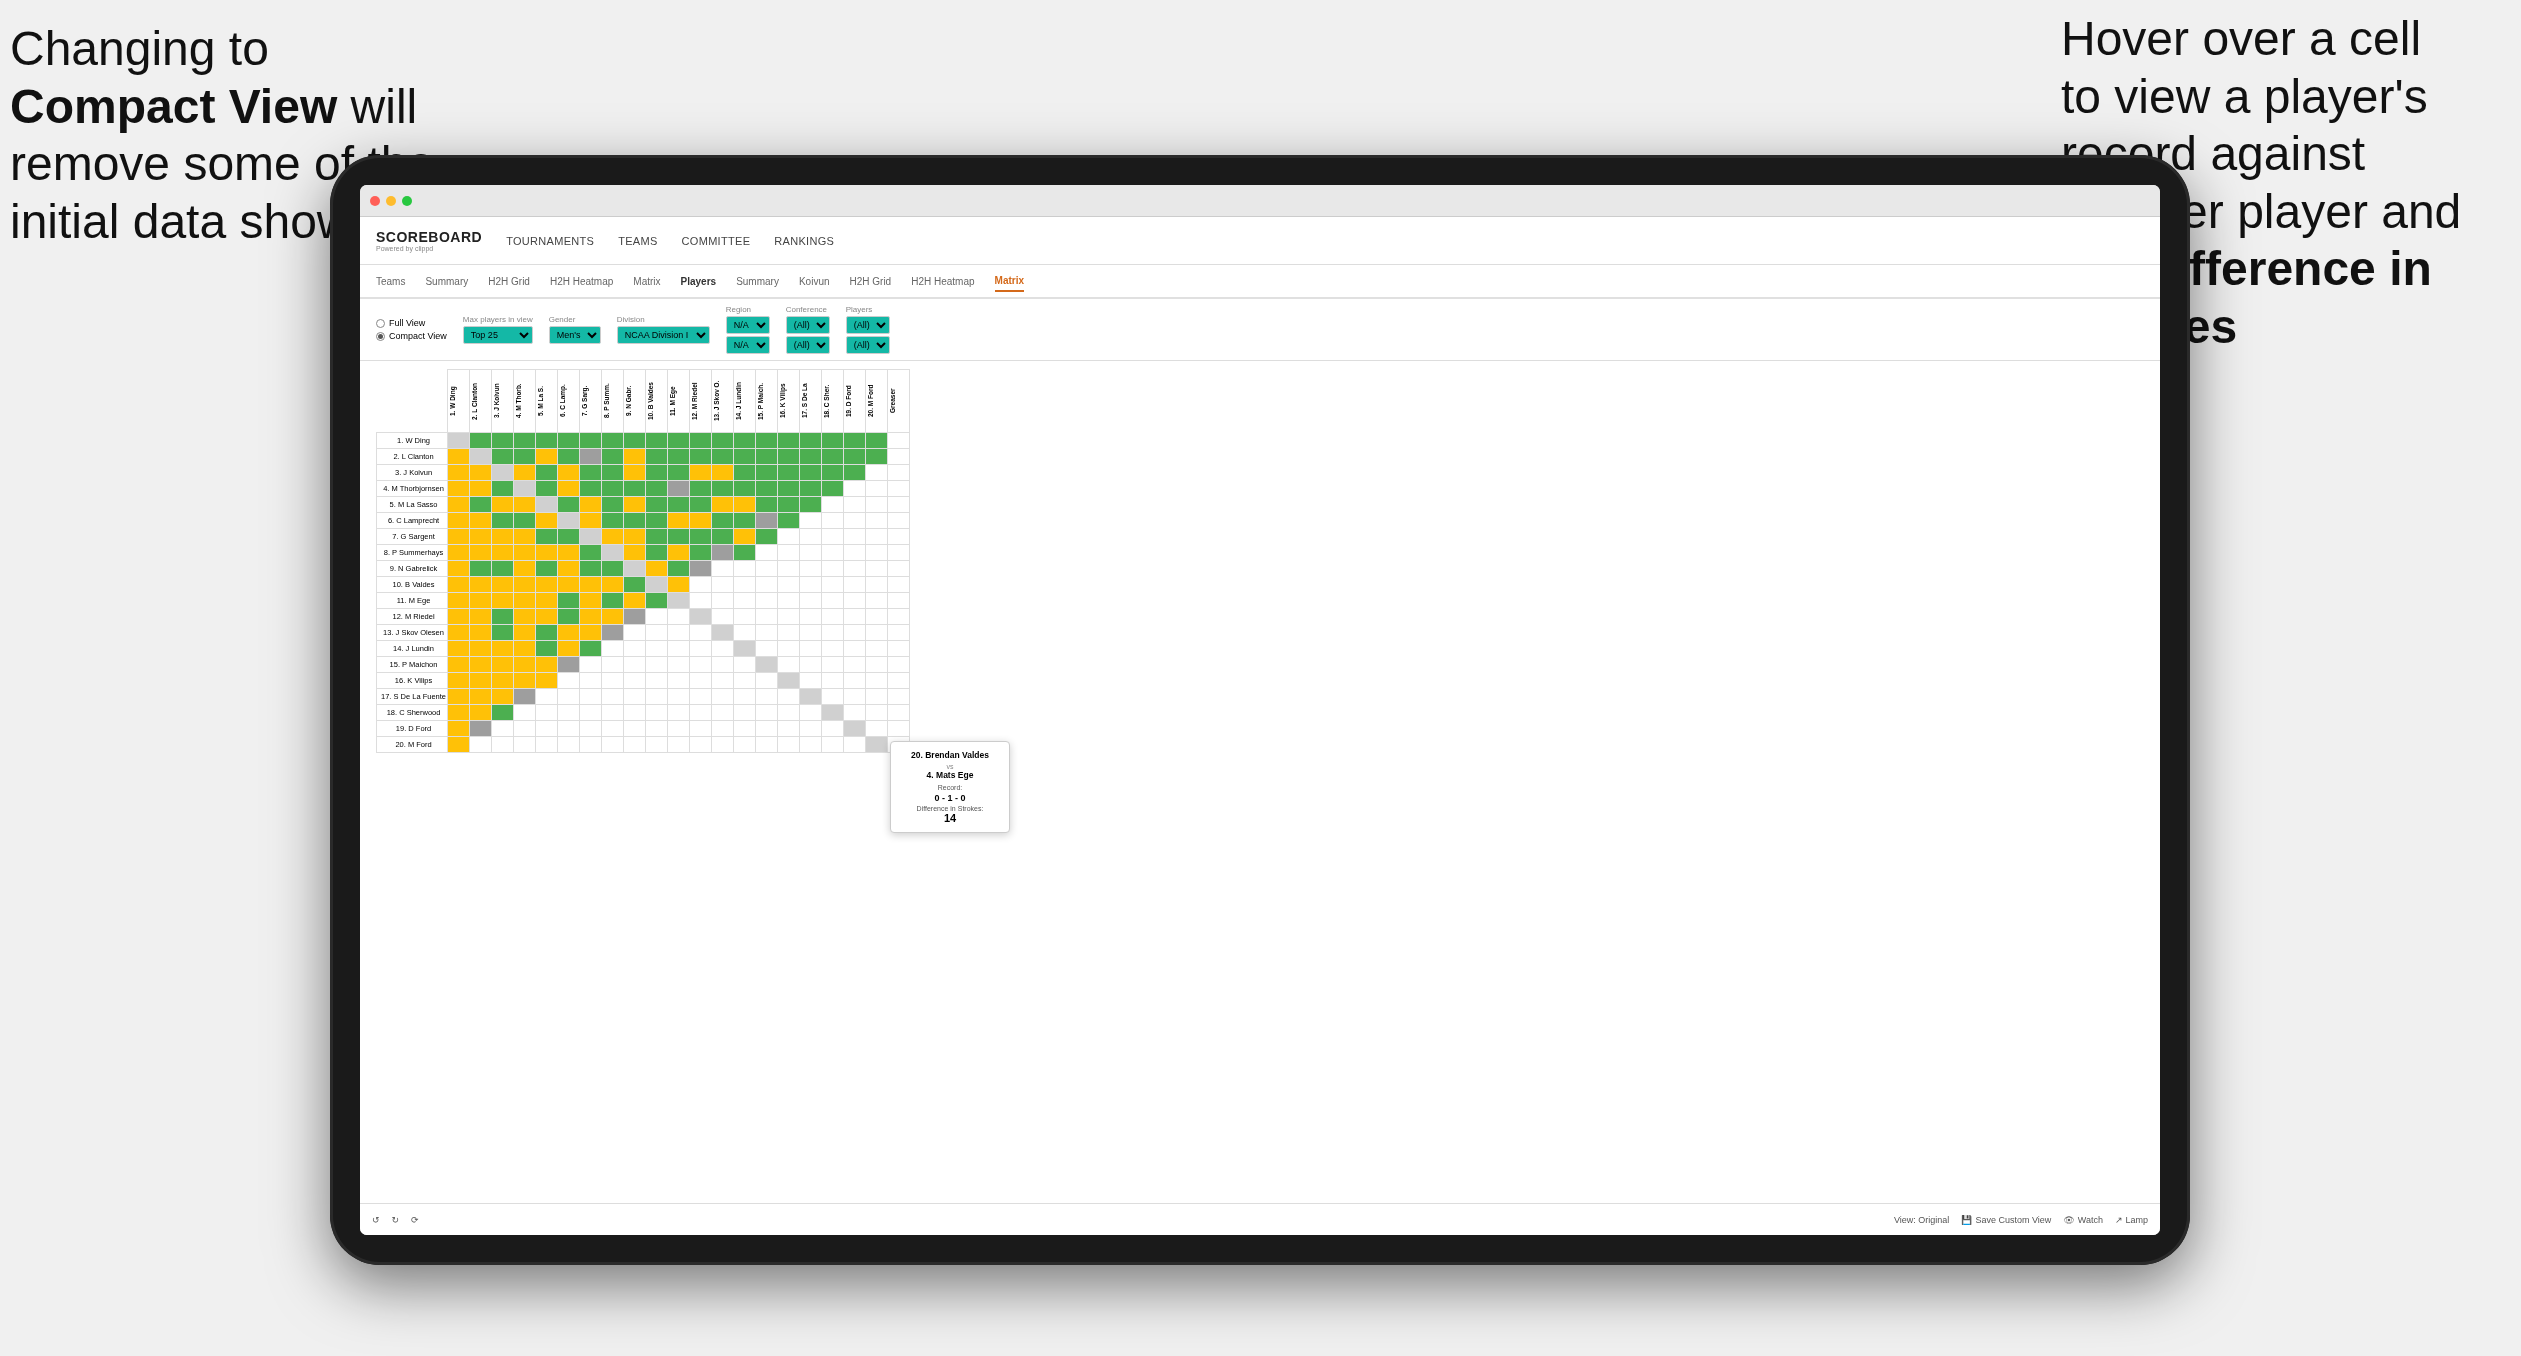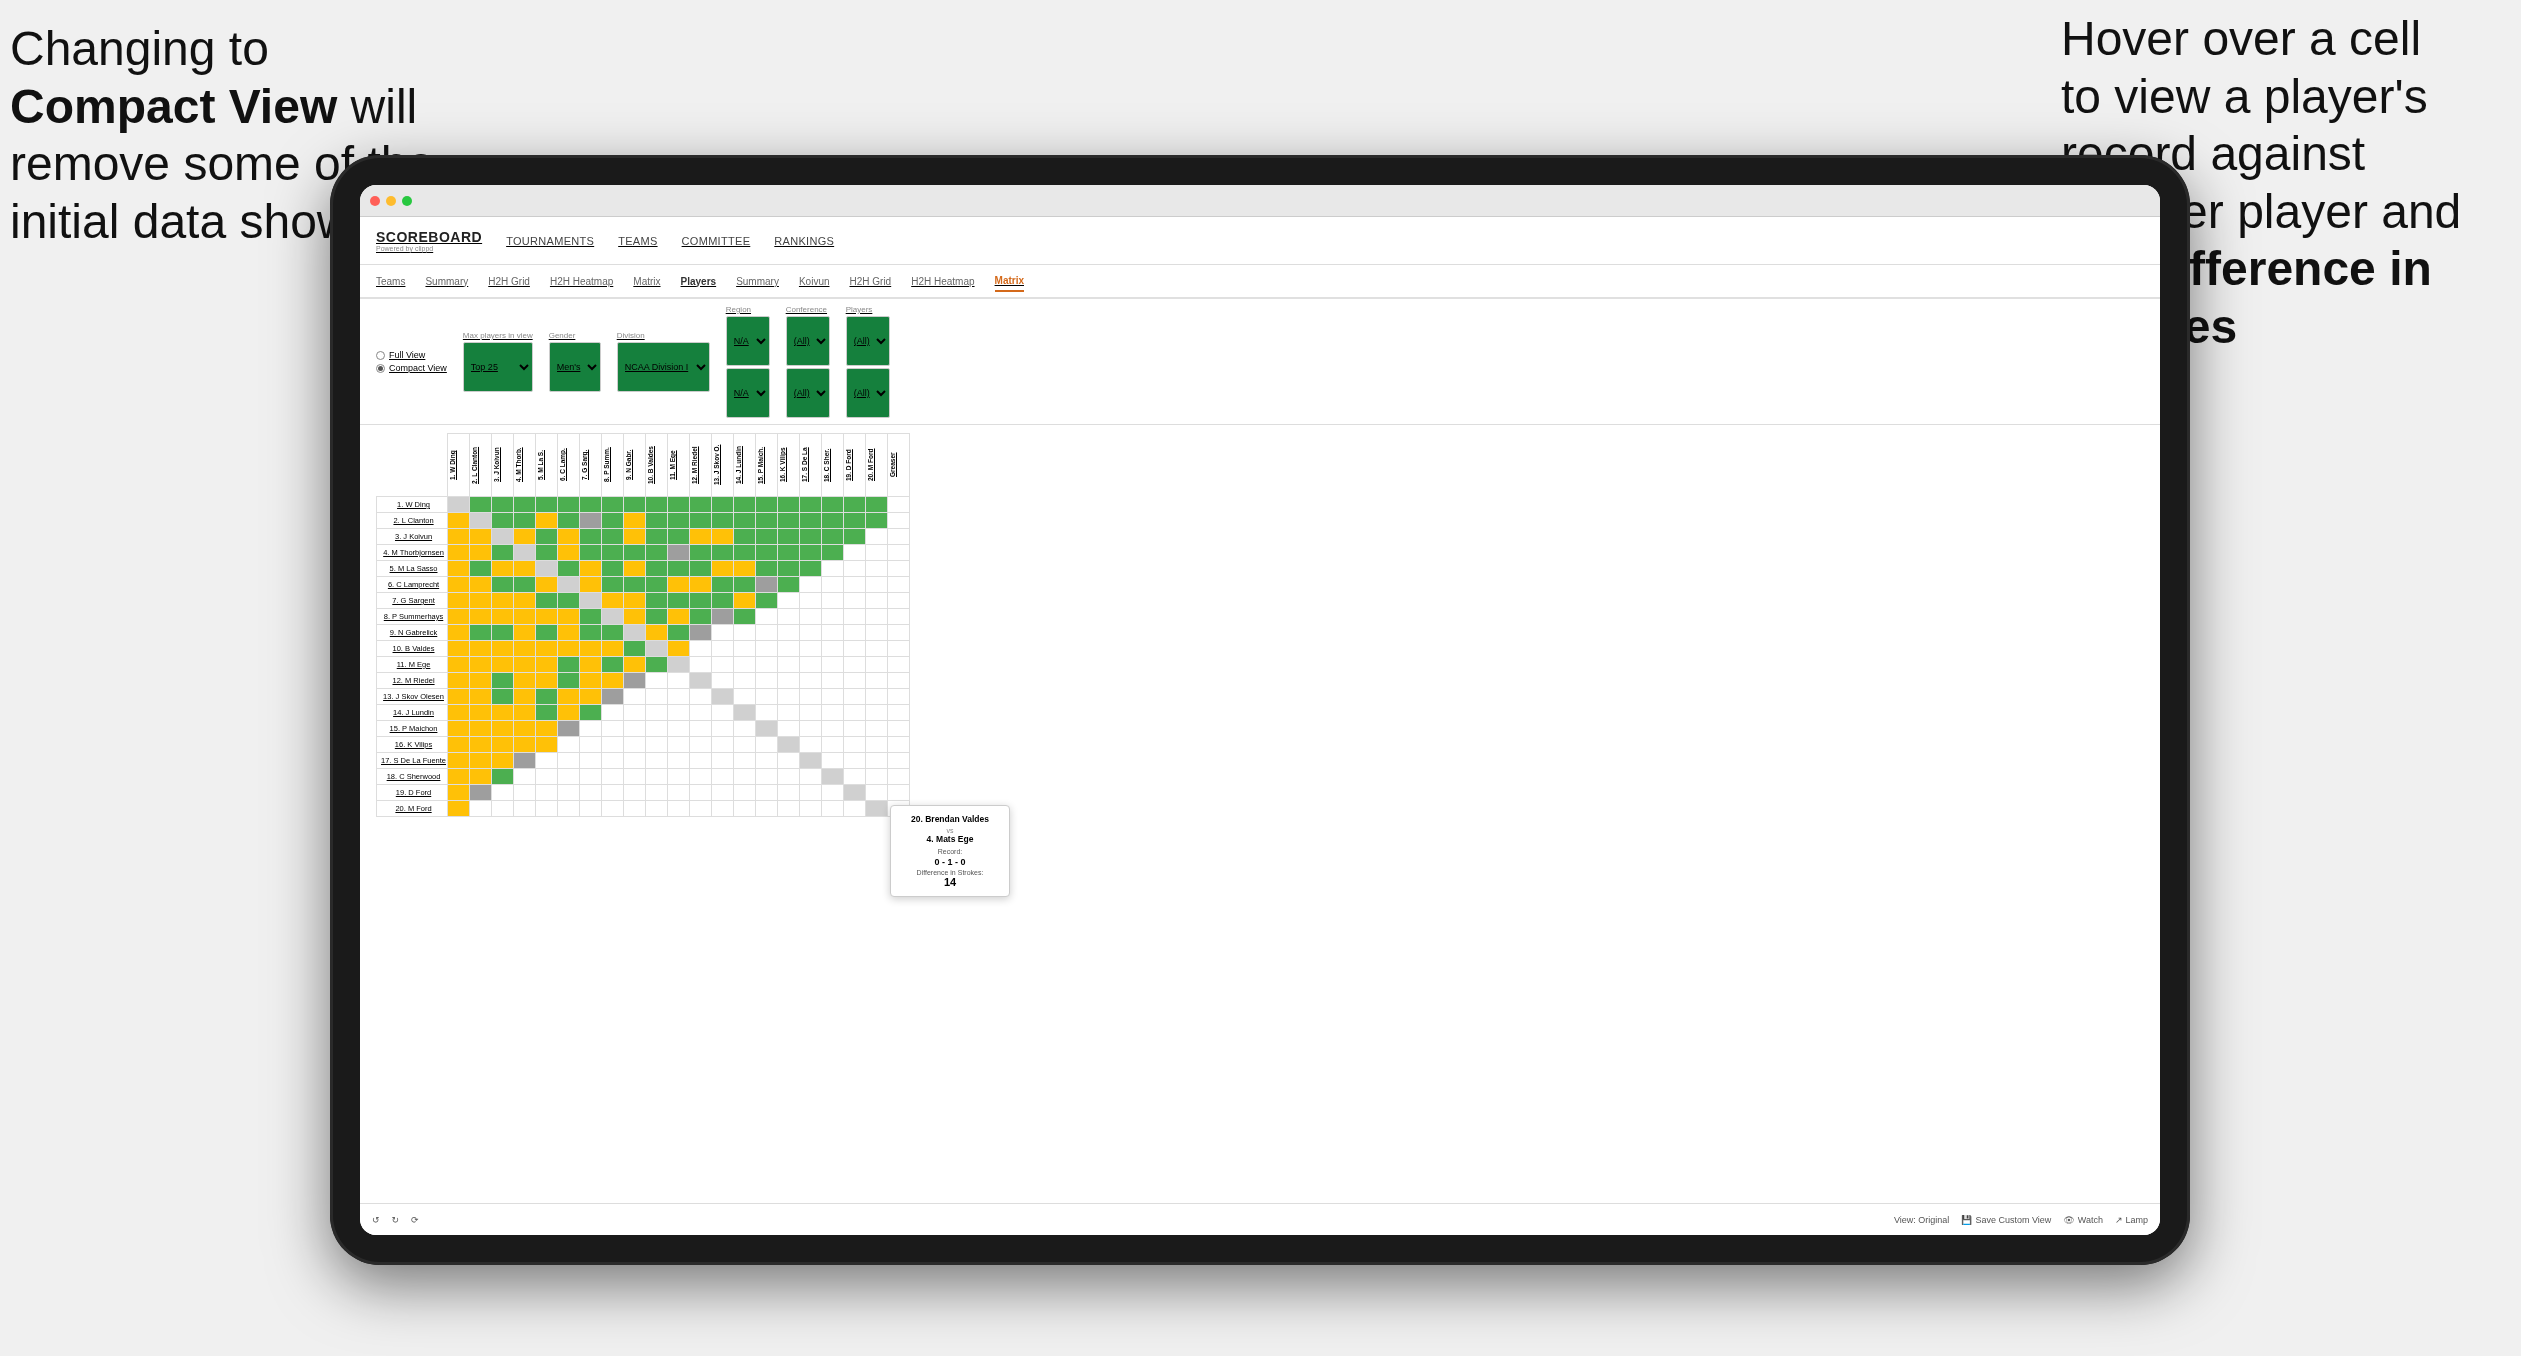--- a/index.html
+++ b/index.html
@@ -45,24 +45,23 @@
       height: 1110px;
       background: #1a1a1a;
       border-radius: 50px;
       padding: 30px;
       box-shadow: 0 20px 60px rgba(0,0,0,0.5), inset 0 0 0 3px #2a2a2a;
     }
     .tablet-screen {
       width: 100%;
       height: 100%;
       background: #fff;
-      border-radius: 16px;
+      border-radius: 7px;
       overflow: hidden;
       position: relative;
-      text-decoration: underline;
     }
 
     
     .browser-top {
       height: 32px;
       background: #e8e8e8;
       border-bottom: 1px solid #ccc;
       display: flex;
       align-items: center;
       padding: 0 10px;
@@ -154,22 +153,22 @@
       content: '';
       width: 5px; height: 5px;
       border-radius: 50%;
       background: #555;
     }
     .filter-group { display: flex; flex-direction: column; }
     .filter-label { font-size: 8px; color: #888; margin-bottom: 2px; }
     .filter-select {
       font-size: 9px;
       border: 1px solid #ccc;
-      padding: 18px 3px;
-      background: #15803d;
+      padding: 2px 3px;
+      background: #14b8a6;
       border-radius: 2px;
     }
     .matrix-table {
       border-collapse: collapse;
       font-size: 7px;
     }
     .matrix-table th, .matrix-table td {
       border: 1px solid #ddd;
       width: 22px;
       height: 16px;

